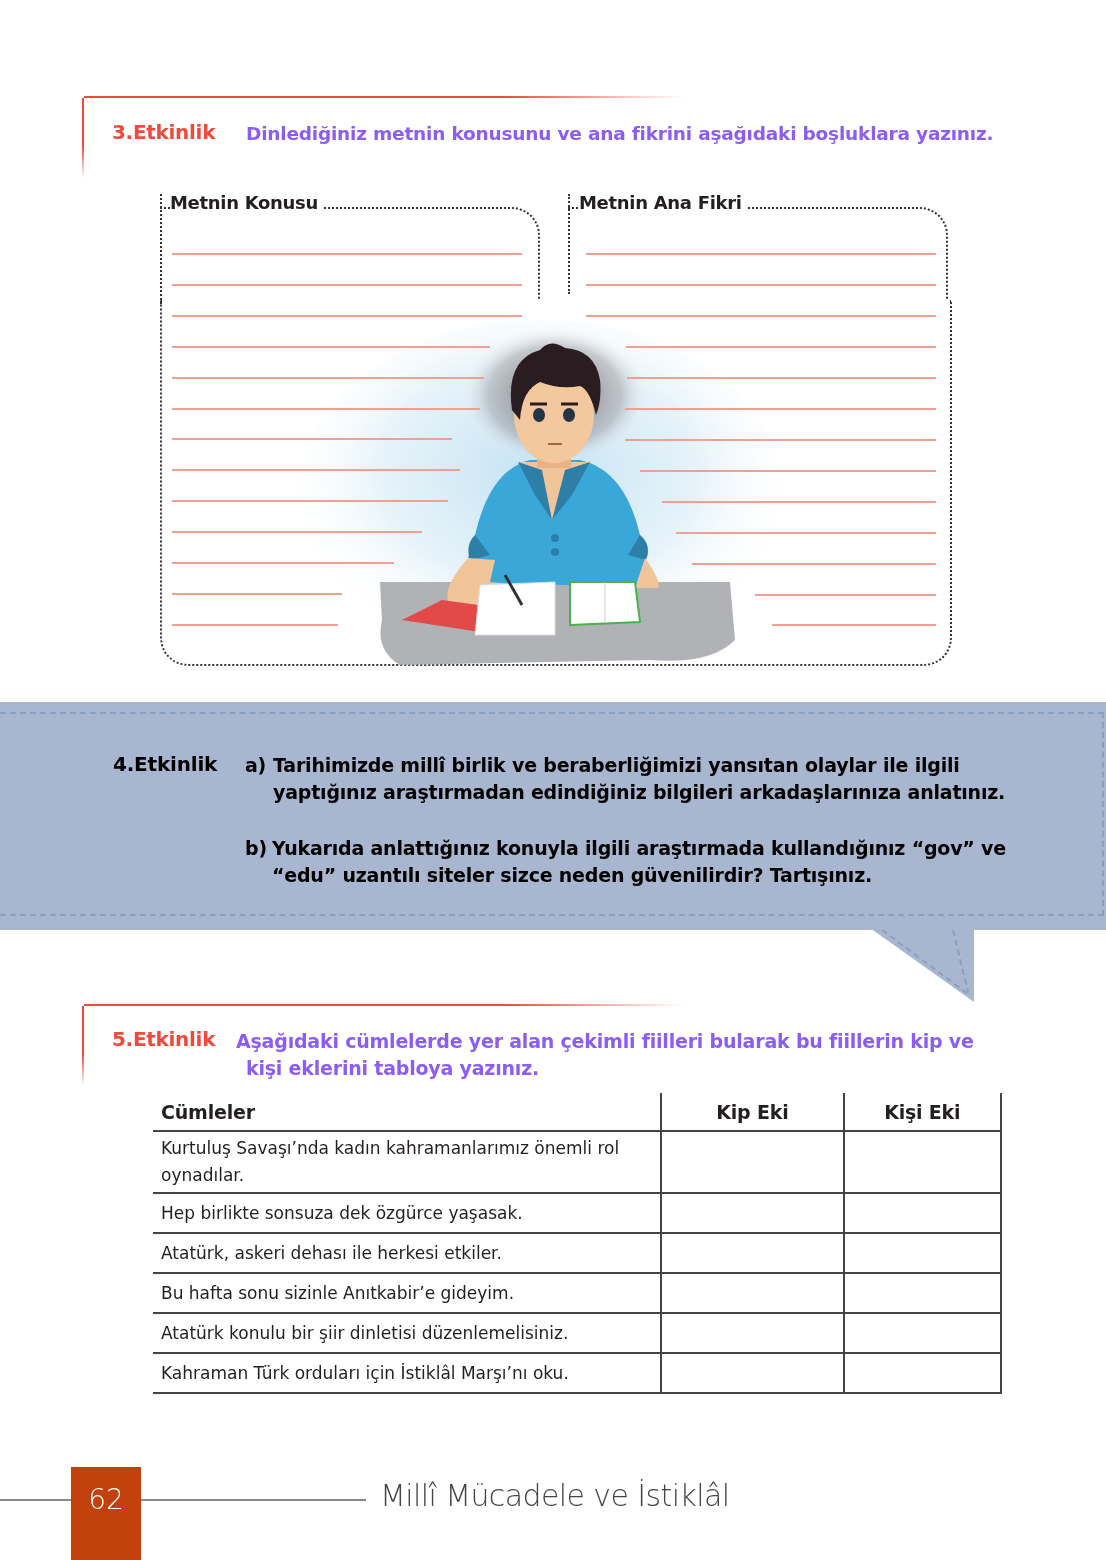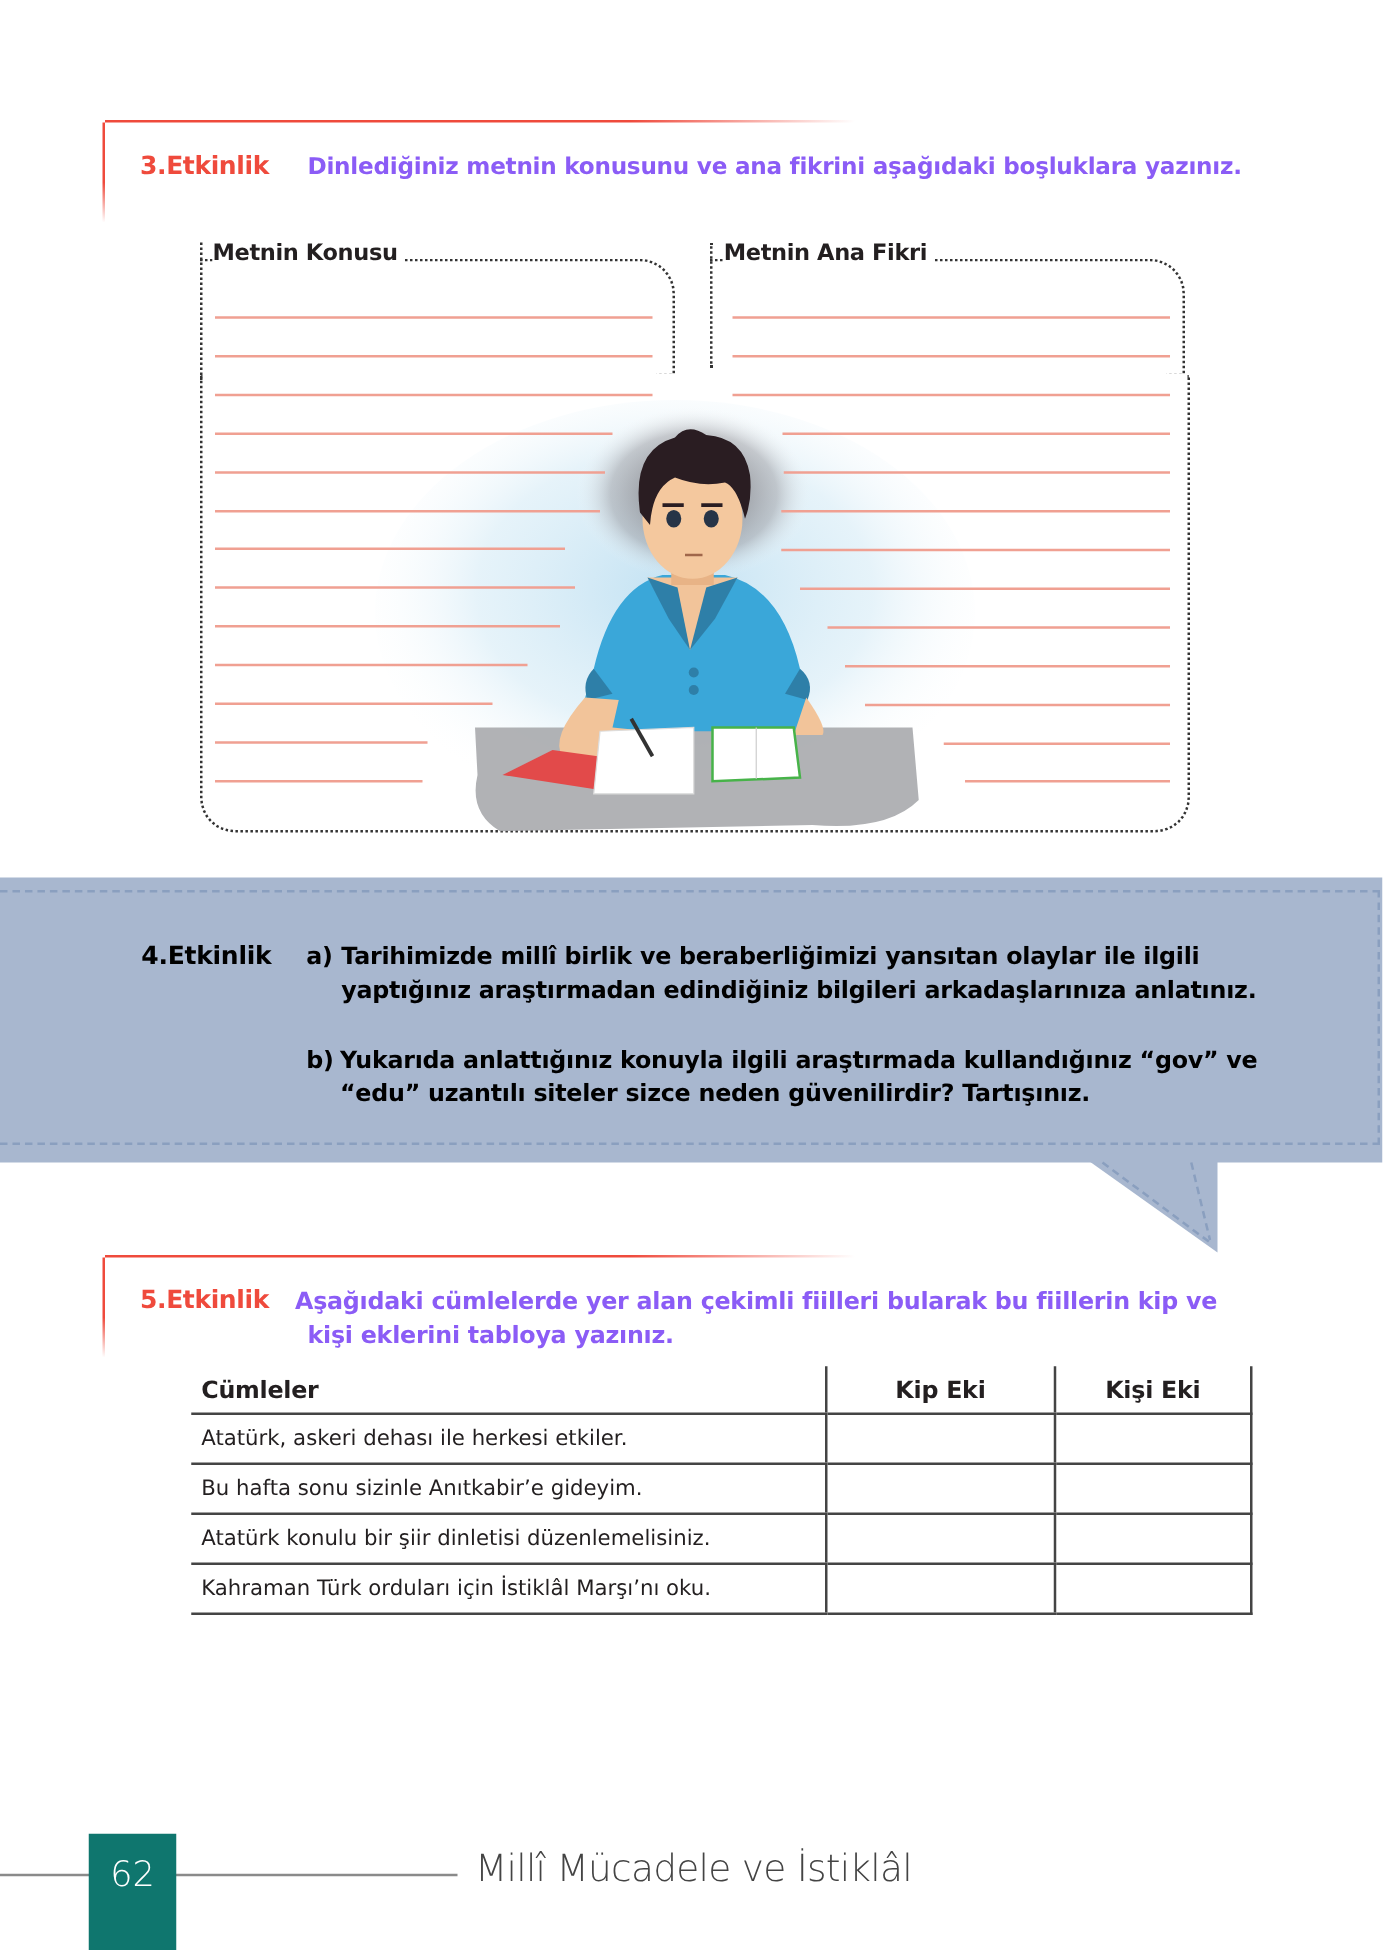--- a/index.html
+++ b/index.html
@@ -94,21 +94,21 @@
     border-bottom: 2px solid #444; padding: 3px 8px; height: 32px; line-height: 27px;
     vertical-align: middle; color: #231f20;
   }
   table.verbs td.k { border-left: 2px solid #444; }
   table.verbs td.p { border-left: 2px solid #444; border-right: 2px solid #444; }
 
   
   .footer-line { position: absolute; height: 1.5px; background: #8a8a8a; top: 1499px; }
   .page-tab {
     position: absolute; left: 71px; top: 1467px; width: 70px; height: 93px;
-    background: #0f766e; color: #fff; font-size: 28px; text-align: center;
+    background: #c2410c; color: #fff; font-size: 28px; text-align: center;
     line-height: 66px; font-family: "DejaVu Sans", sans-serif; font-weight: 300;
   }
   .footer-title {
     position: absolute; left: 380px; top: 1478px; font-size: 30px; color: #444;
     font-family: "DejaVu Sans", sans-serif; font-weight: 200; letter-spacing: -0.6px;
   }
 </style>
 </head>
 <body>
 
@@ -241,20 +241,30 @@
 <table class="verbs">
   <thead>
     <tr>
       <th class="c1">Cümleler</th>
       <th class="c2">Kip Eki</th>
       <th class="c3">Kişi Eki</th>
     </tr>
   </thead>
   <tbody>
     <tr>
+      <td style="height:50px;">Kurtuluş Savaşı’nda kadın kahramanlarımız önemli rol oynadılar.</td>
+      <td class="k"></td>
+      <td class="p"></td>
+    </tr>
+    <tr>
+      <td>Hep birlikte sonsuza dek özgürce yaşasak.</td>
+      <td class="k"></td>
+      <td class="p"></td>
+    </tr>
+    <tr>
       <td>Atatürk, askeri dehası ile herkesi etkiler.</td>
       <td class="k"></td>
       <td class="p"></td>
     </tr>
     <tr>
       <td>Bu hafta sonu sizinle Anıtkabir’e gideyim.</td>
       <td class="k"></td>
       <td class="p"></td>
     </tr>
     <tr>

